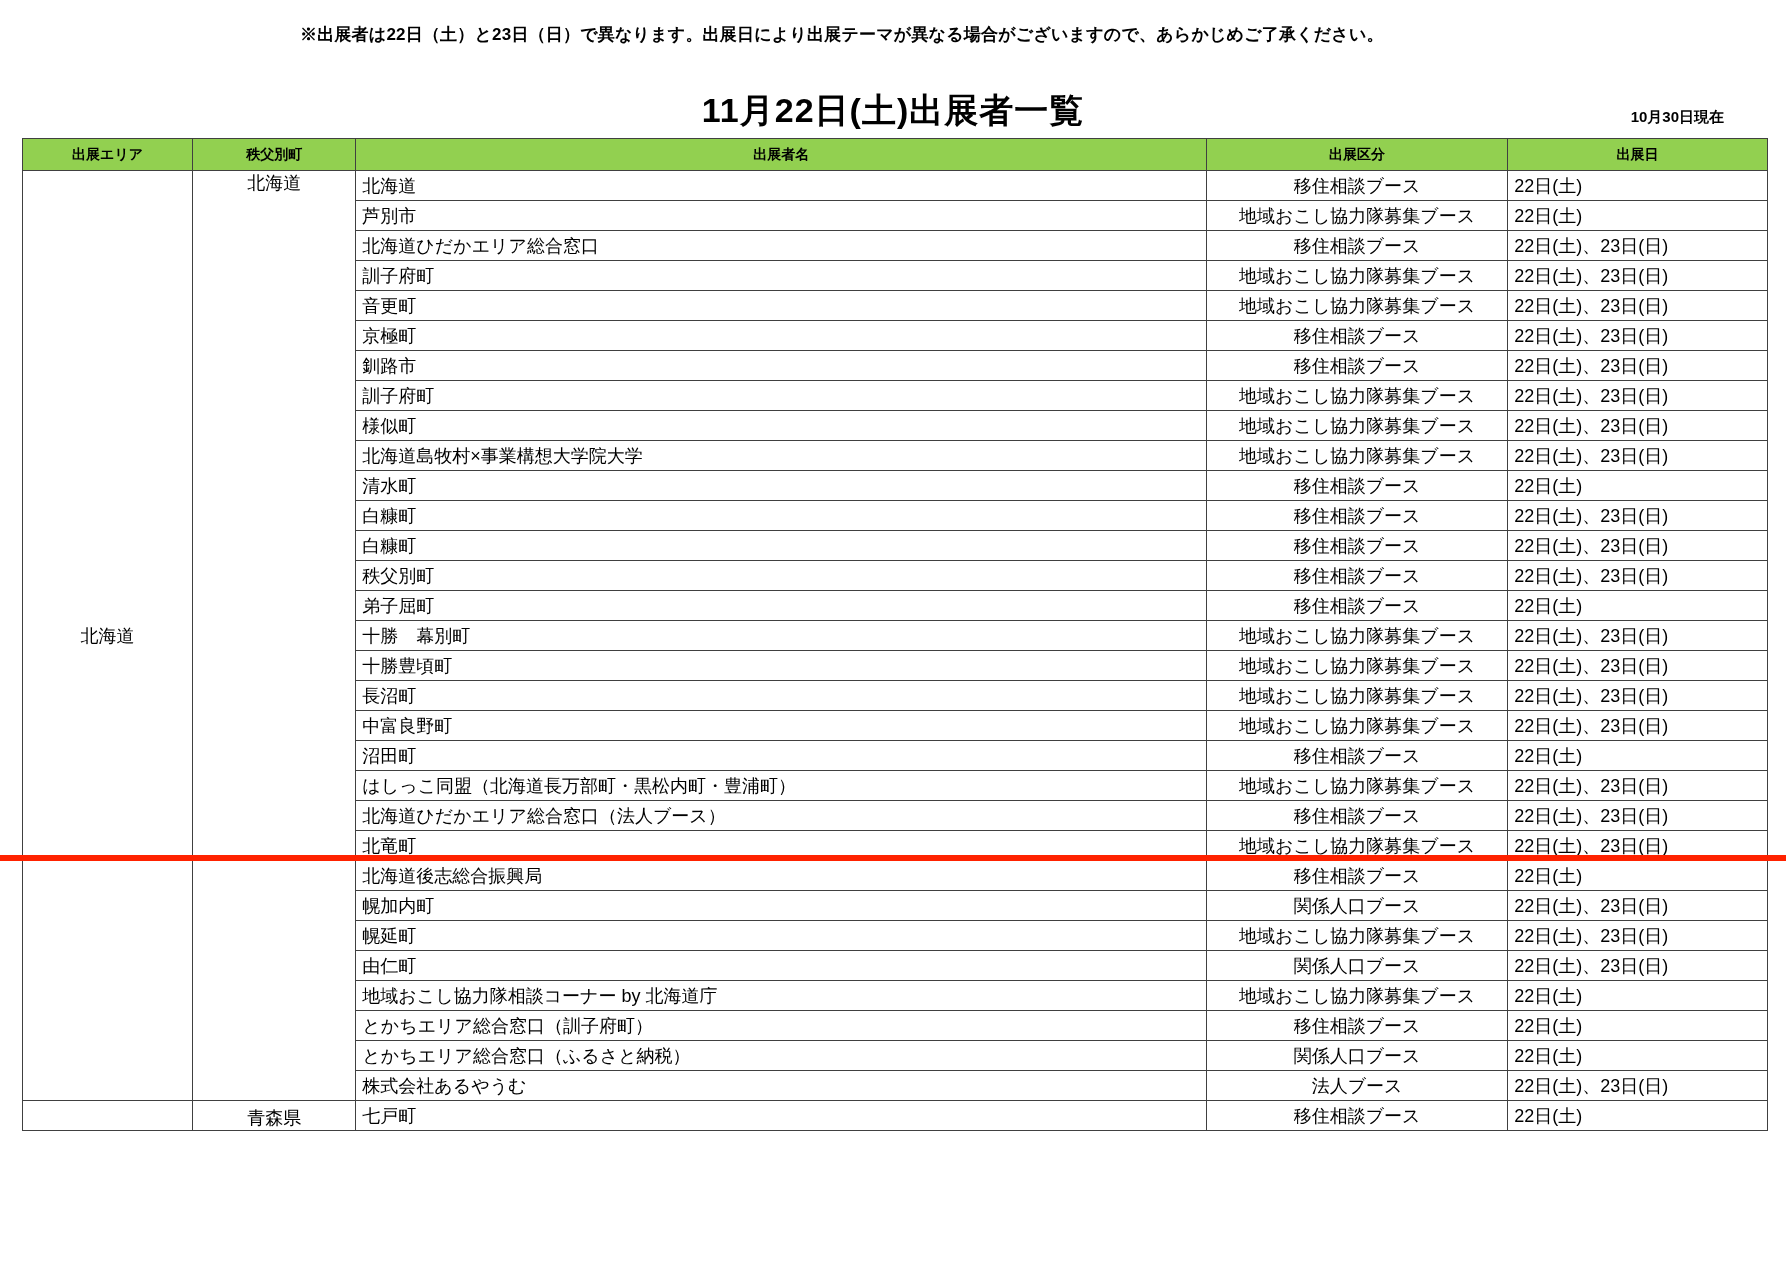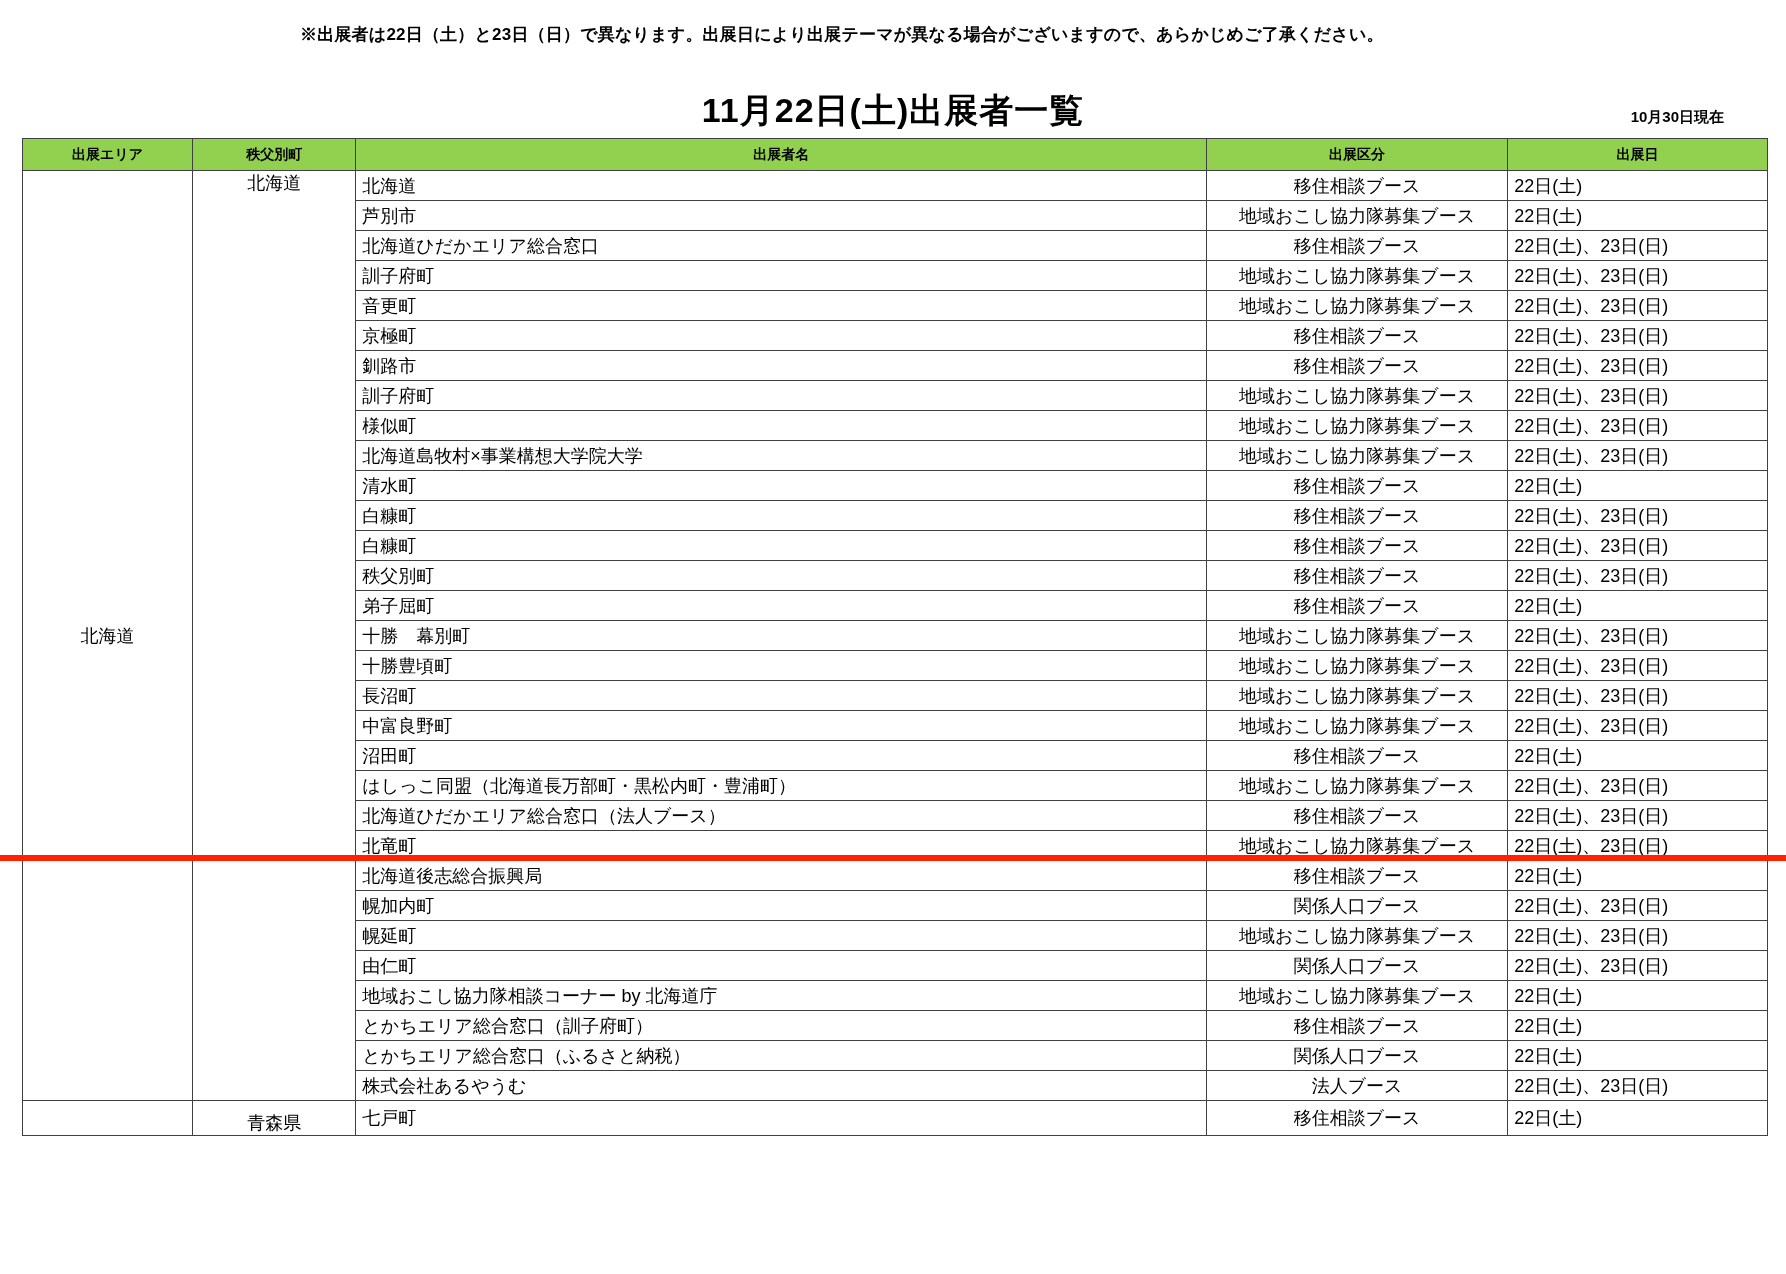--- a/index.html
+++ b/index.html
@@ -83,21 +83,21 @@
     font-size: 19px;
   }
   td.pref-cell {
     text-align: center;
     vertical-align: top;
     padding-top: 3px;
     font-size: 18px;
   }
   td.pref-cell.mid {
     vertical-align: middle;
-    padding-top: 10px;
+    padding-top: 4px;
   }
   td.name-cell {
     text-align: left;
     padding-left: 12px;
   }
   td.type-cell {
     text-align: center;
   }
   td.date-cell {
     text-align: left;

